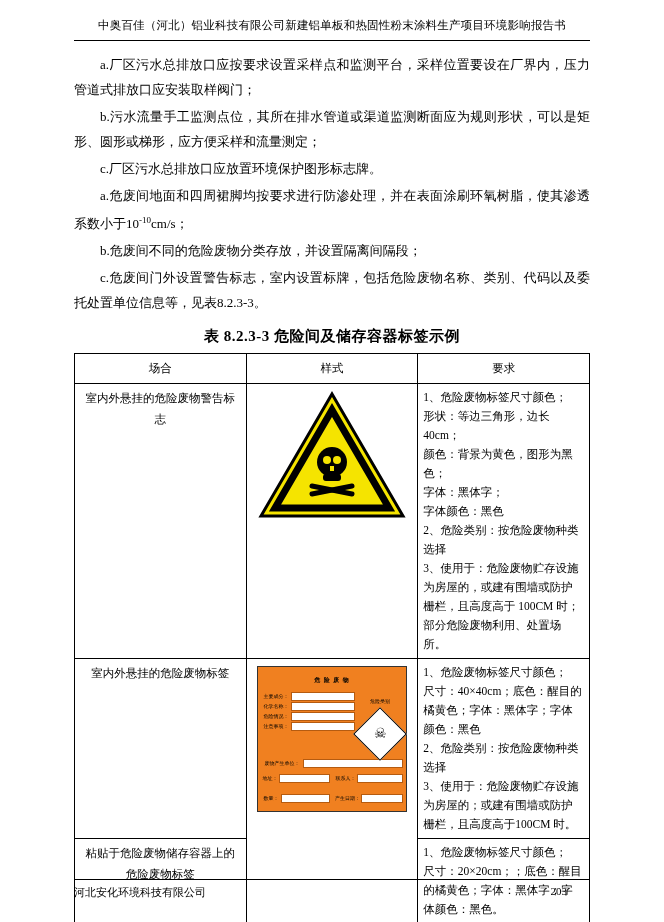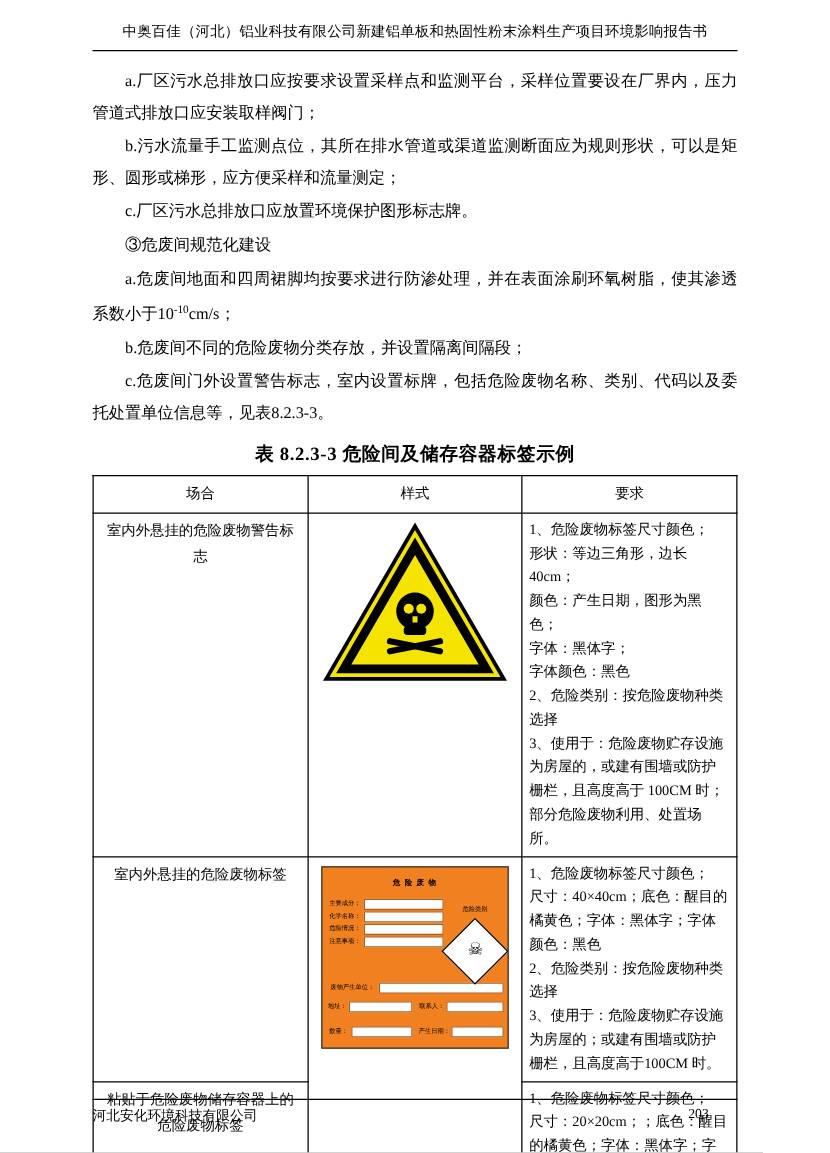--- a/index.html
+++ b/index.html
@@ -185,21 +185,20 @@
 <div class="page">
 
   <div class="header">中奥百佳（河北）铝业科技有限公司新建铝单板和热固性粉末涂料生产项目环境影响报告书</div>
   <div class="header-rule"></div>
 
   <div class="body">
 
     <p class="para">a.厂区污水总排放口应按要求设置采样点和监测平台，采样位置要设在厂界内，压力管道式排放口应安装取样阀门；</p>
     <p class="para">b.污水流量手工监测点位，其所在排水管道或渠道监测断面应为规则形状，可以是矩形、圆形或梯形，应方便采样和流量测定；</p>
     <p class="para">c.厂区污水总排放口应放置环境保护图形标志牌。</p>
-    <p class="para">③危废间规范化建设</p>
     <p class="para"><span>a.危废间地面和四周裙脚均按要求进行防渗处理，并在表面涂刷环氧树脂，使其渗透系数小于10</span><sup>-10</sup><span>cm/s；</span></p>
     <p class="para">b.危废间不同的危险废物分类存放，并设置隔离间隔段；</p>
     <p class="para">c.危废间门外设置警告标志，室内设置标牌，包括危险废物名称、类别、代码以及委托处置单位信息等，见表8.2.3-3。</p>
 
     <div class="tbl-caption">表 8.2.3-3   危险间及储存容器标签示例</div>
 
     <table class="maintbl">
       <thead>
         <tr>
           <th class="colscene">场合</th>
@@ -228,21 +227,21 @@
                     <line x1="-20" y1="14" x2="20" y2="22"></line>
                     <line x1="20" y1="14" x2="-20" y2="22"></line>
                   </g>
                 </g>
               </svg>
             </div>
           </td>
           <td class="colreq">
             <span class="req-line">1、危险废物标签尺寸颜色；</span>
             <span class="req-line">形状：等边三角形，边长 40cm；</span>
-            <span class="req-line">颜色：产生日期，图形为黑色；</span>
+            <span class="req-line">颜色：背景为黄色，图形为黑色；</span>
             <span class="req-line">字体：黑体字；</span>
             <span class="req-line">字体颜色：黑色</span>
             <span class="req-line">2、危险类别：按危险废物种类选择</span>
             <span class="req-line">3、使用于：危险废物贮存设施为房屋的，或建有围墙或防护栅栏，且高度高于 100CM 时；部分危险废物利用、处置场所。</span>
           </td>
         </tr>
 
         <tr>
           <td class="colscene">
             <div class="scene-text">室内外悬挂的危险废物标签</div>

